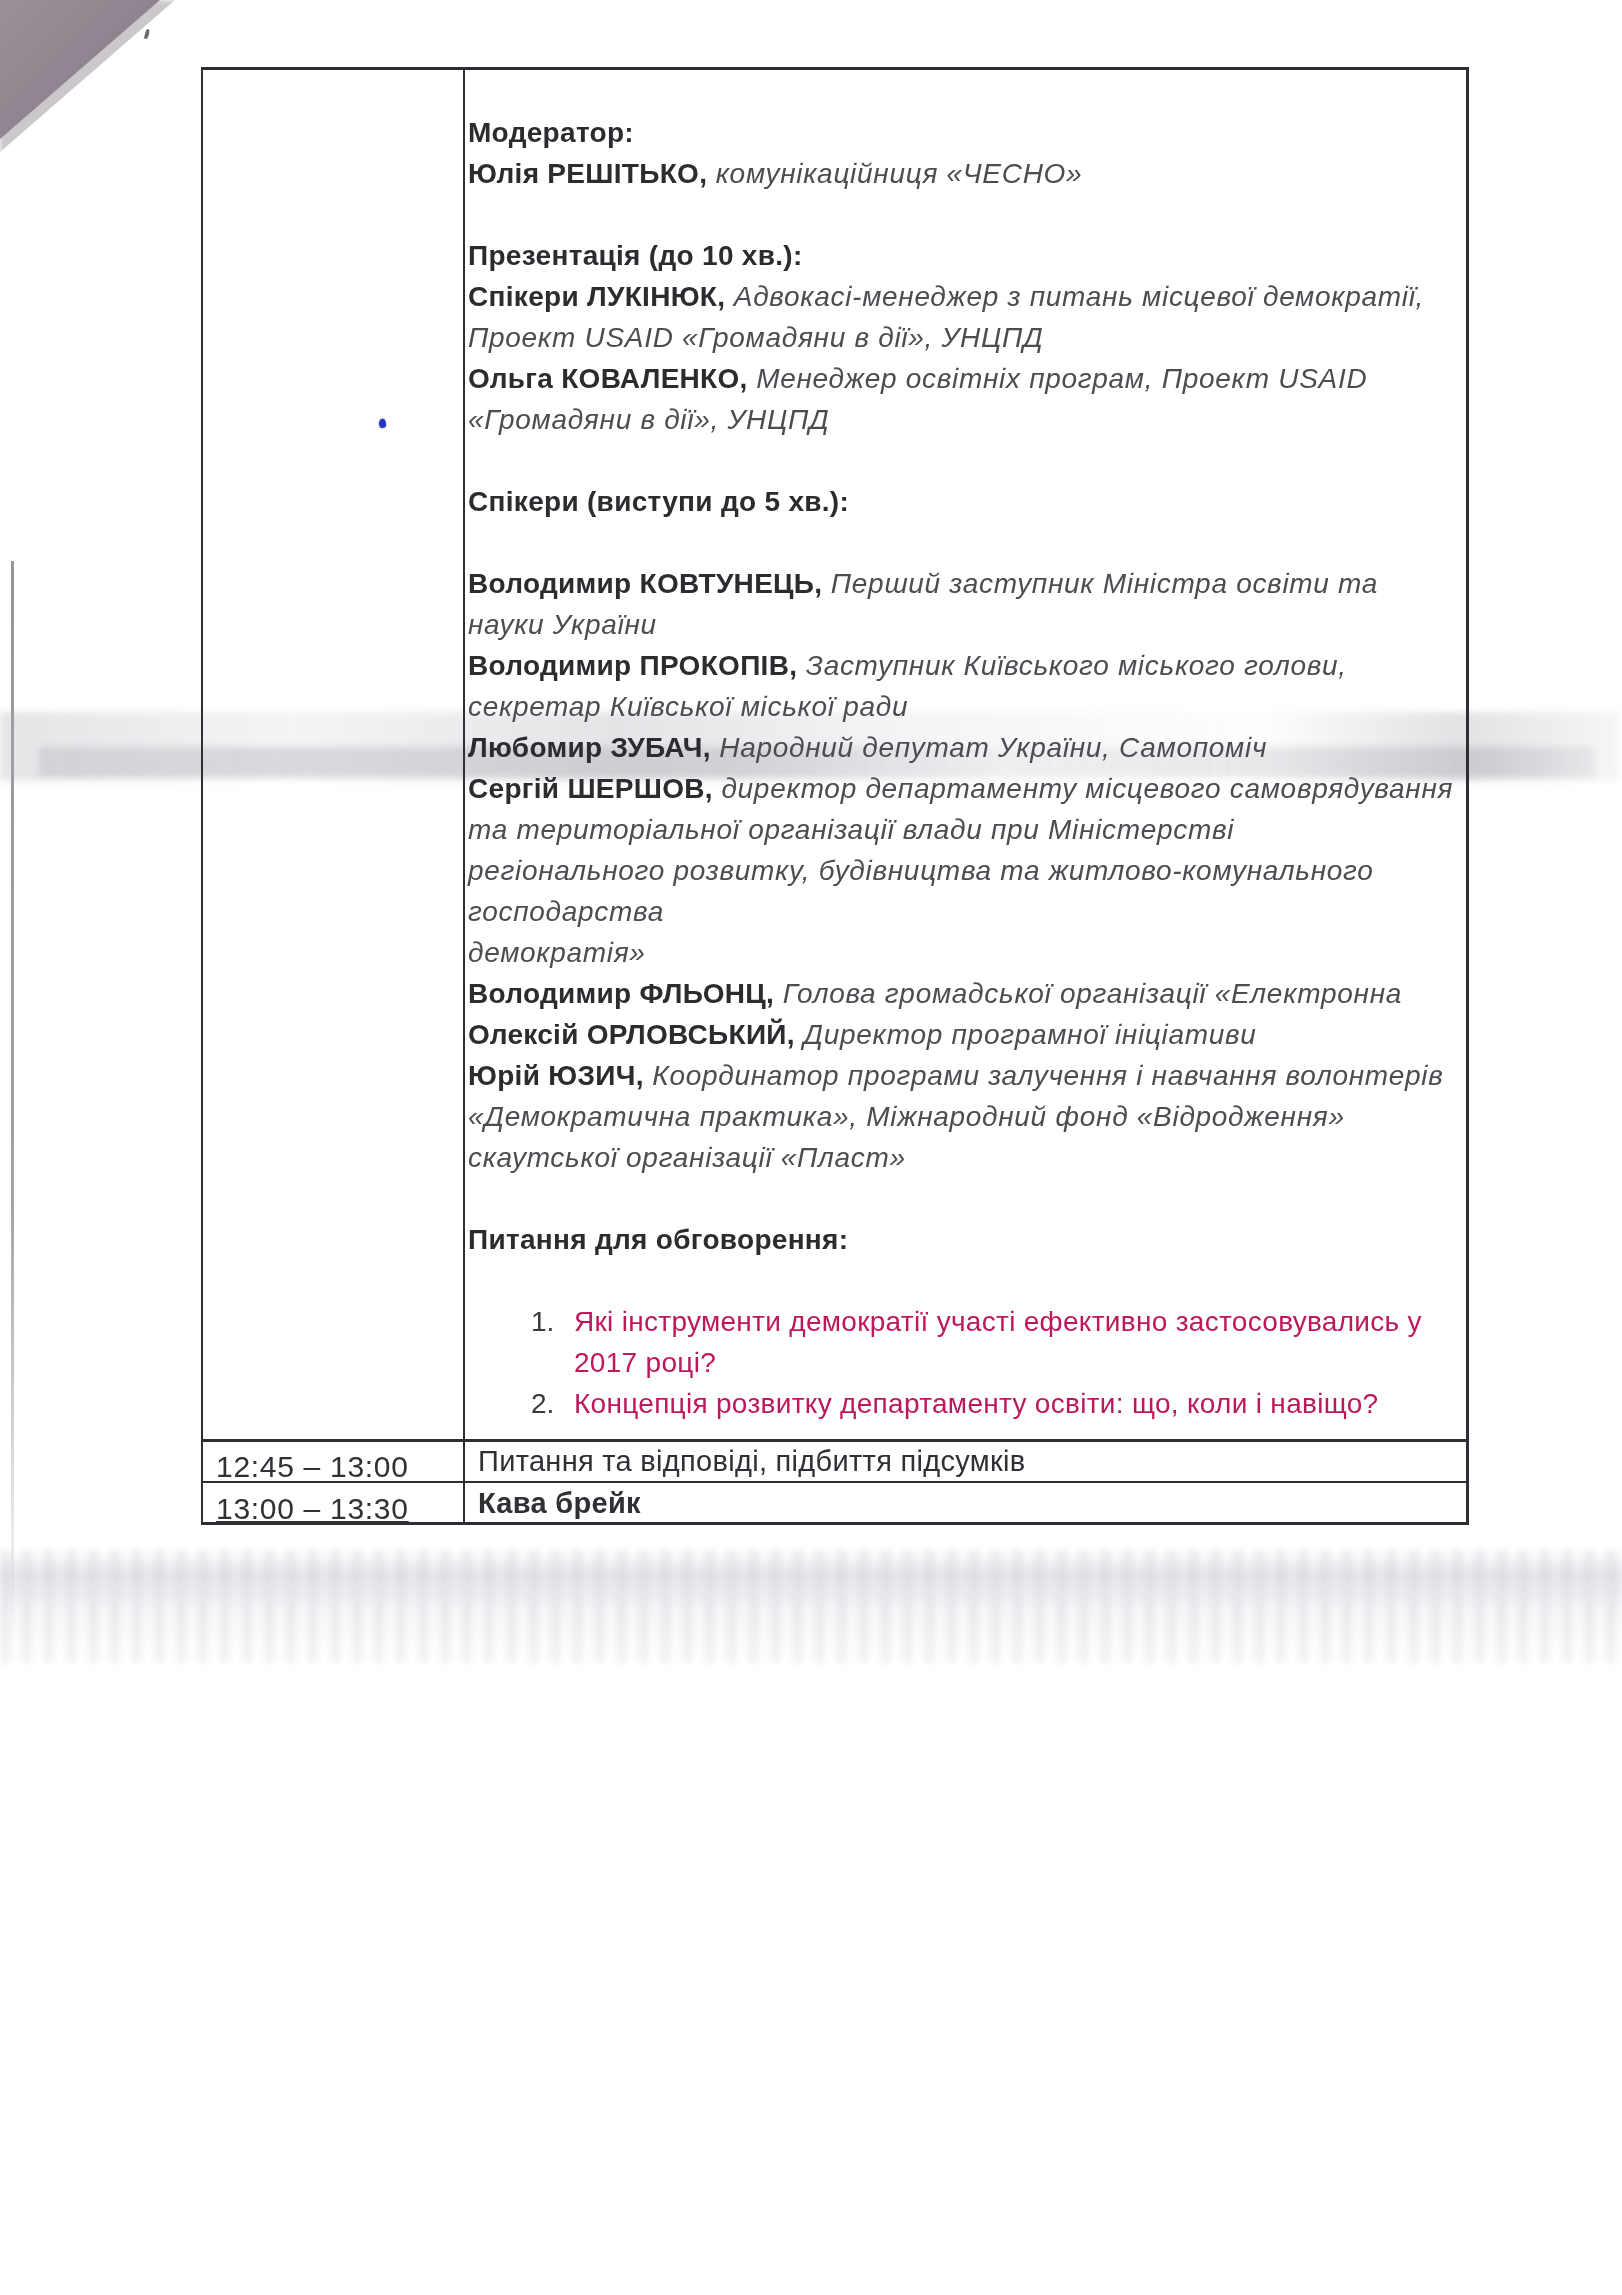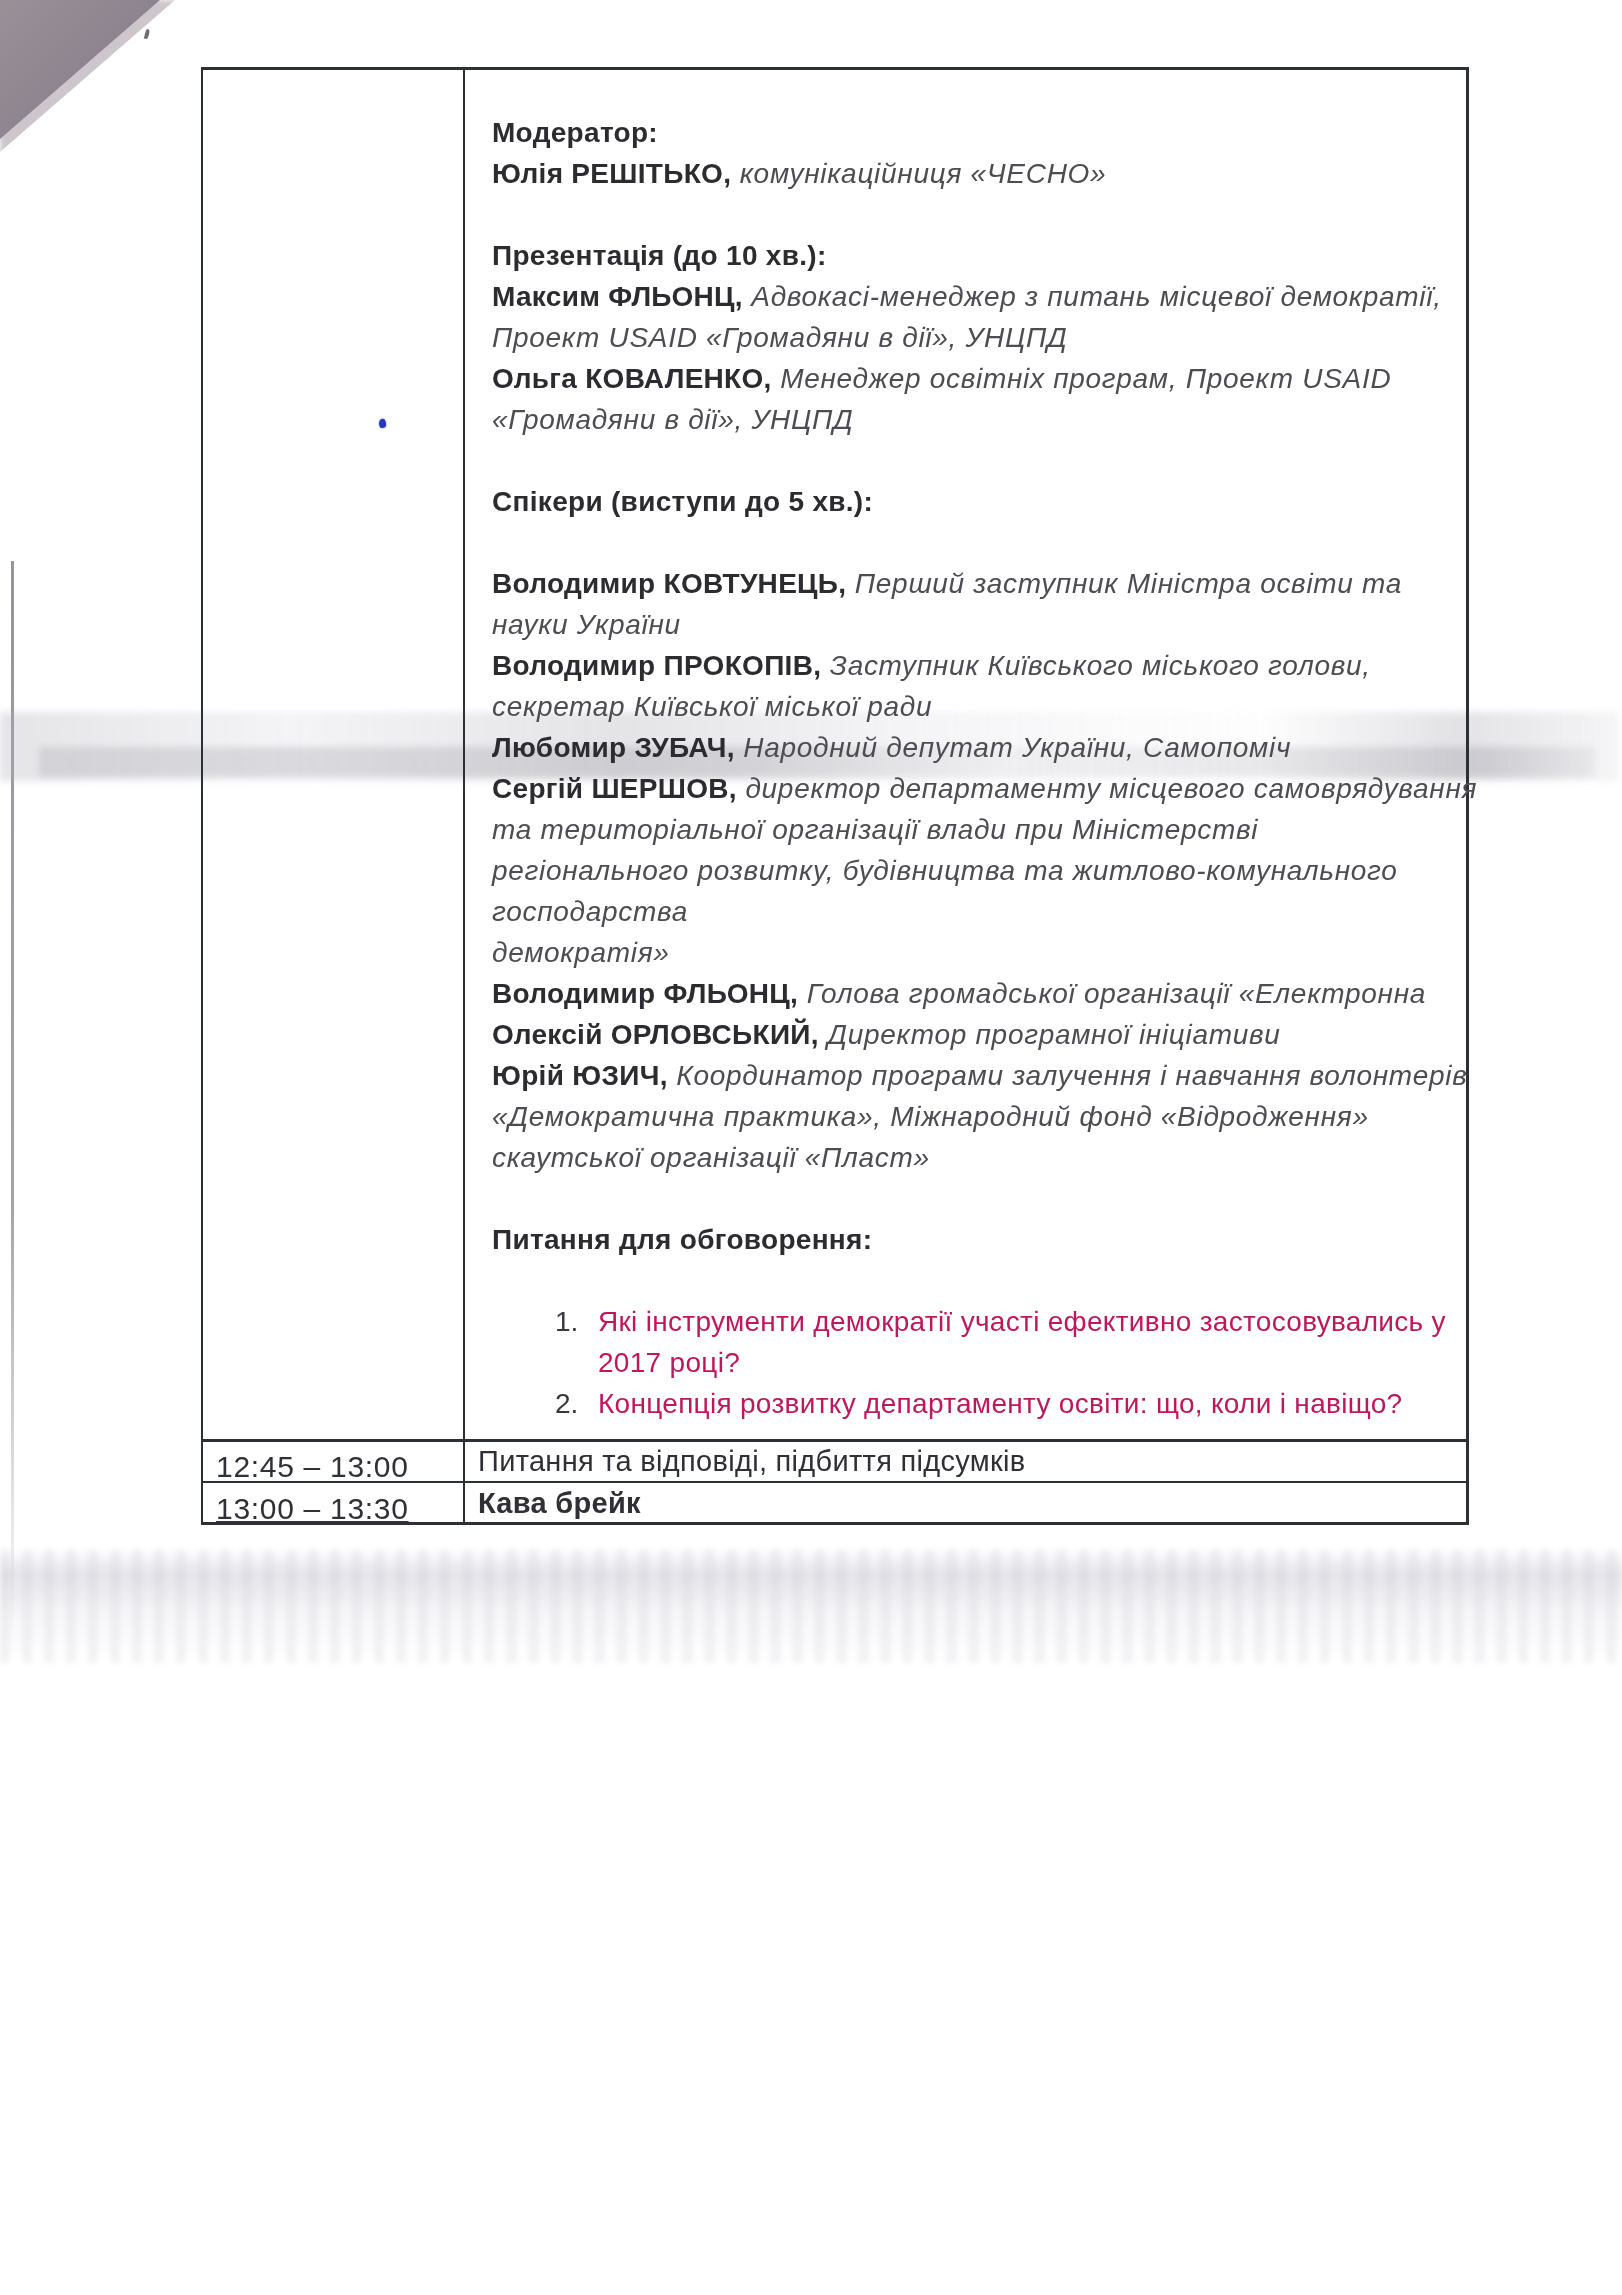--- a/index.html
+++ b/index.html
@@ -63,21 +63,21 @@
     position:absolute;left:379px;top:419px;width:6.5px;height:9.2px;
     border-radius:60% 40% 55% 45%;
     transform:rotate(-14deg);
     box-shadow:0 0 2px rgba(46,62,198,.55);
   }
   
   .bline{position:absolute;background:#2c2f34;}
   
   .agenda{
     position:absolute;left:468px;top:112px;width:1001px;
-    font-size:28px;line-height:41px;margin-left:24px;
+    font-size:28px;line-height:41px;
   }
   .aline{height:41px;white-space:nowrap;position:relative;}
   .aline .b{font-weight:700;color:#2b2b30;letter-spacing:0.3px;}
   .aline .i{font-style:italic;color:#4c4c52;letter-spacing:0.7px;}
   .aline .r{color:#be185d;letter-spacing:0.3px;text-align:center;}
   .aline .qnum{position:absolute;left:63px;color:#38383e;}
   .aline.indented{padding-left:106px;}
   
   .sched-time{
     position:absolute;left:216px;width:242px;height:50px;
@@ -111,21 +111,21 @@
   <div class="bline" style="left:1466px;top:67px;width:2.6px;height:1458px"></div>
   <div class="bline" style="left:201px;top:1439px;width:1267px;height:3.3px"></div>
   <div class="bline" style="left:201px;top:1481px;width:1267px;height:2px"></div>
   <div class="bline" style="left:201px;top:1522px;width:1267px;height:2.6px"></div>
 
   <div class="agenda" id="agenda">
       <div class="aline"><span class="b">Модератор:</span></div>
       <div class="aline"><span class="b">Юлія РЕШІТЬКО,</span><span class="i"> комунікаційниця «ЧЕСНО»</span></div>
       <div class="aline">&nbsp;</div>
       <div class="aline"><span class="b">Презентація (до 10 хв.):</span></div>
-      <div class="aline"><span class="b">Максим ФЛЬОНЦ,</span><span class="i"> Адвокасі-менеджер з питань місцевої демократії,</span></div>
+      <div class="aline"><span class="b">Спікери ЛУКІНЮК,</span><span class="i"> Адвокасі-менеджер з питань місцевої демократії,</span></div>
       <div class="aline"><span class="i">Проект USAID «Громадяни в дії», УНЦПД</span></div>
       <div class="aline"><span class="b">Ольга КОВАЛЕНКО,</span><span class="i"> Менеджер освітніх програм, Проект USAID</span></div>
       <div class="aline"><span class="i">«Громадяни в дії», УНЦПД</span></div>
       <div class="aline">&nbsp;</div>
       <div class="aline"><span class="b">Спікери (виступи до 5 хв.):</span></div>
       <div class="aline">&nbsp;</div>
       <div class="aline"><span class="b">Володимир КОВТУНЕЦЬ,</span><span class="i"> Перший заступник Міністра освіти та</span></div>
       <div class="aline"><span class="i">науки України</span></div>
       <div class="aline"><span class="b">Володимир ПРОКОПІВ,</span><span class="i"> Заступник Київського міського голови,</span></div>
       <div class="aline"><span class="i">секретар Київської міської ради</span></div>

